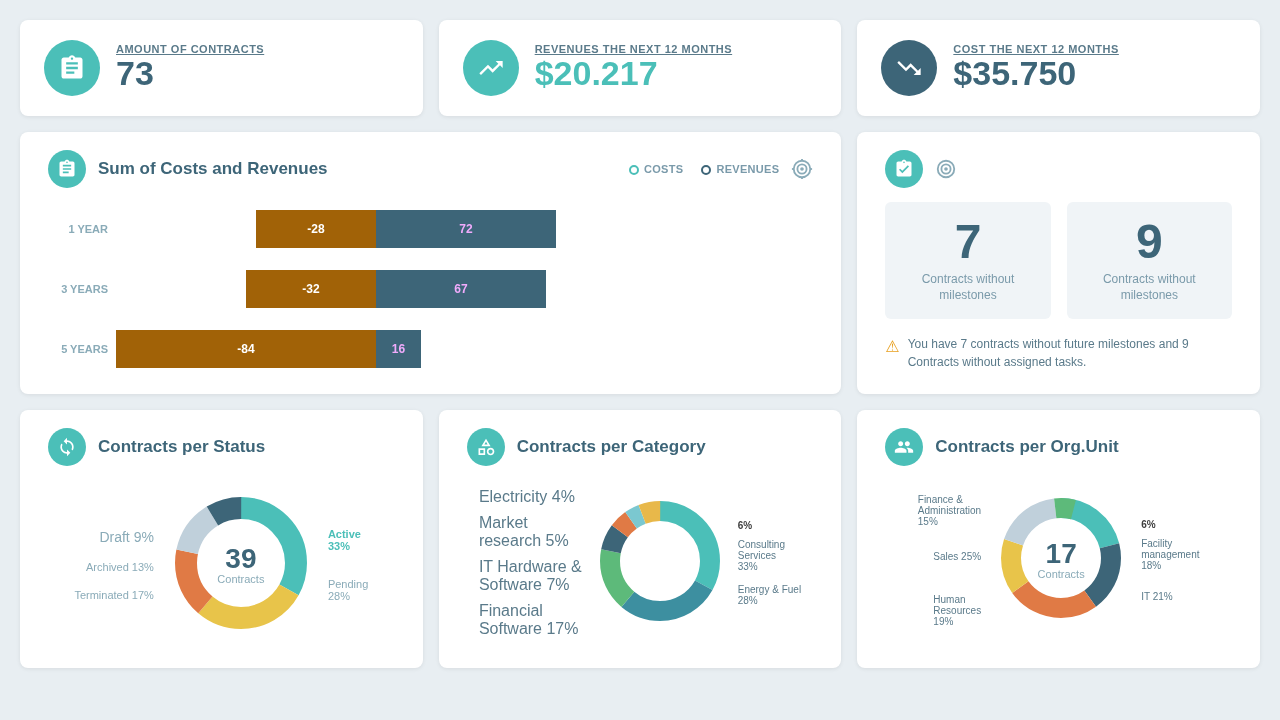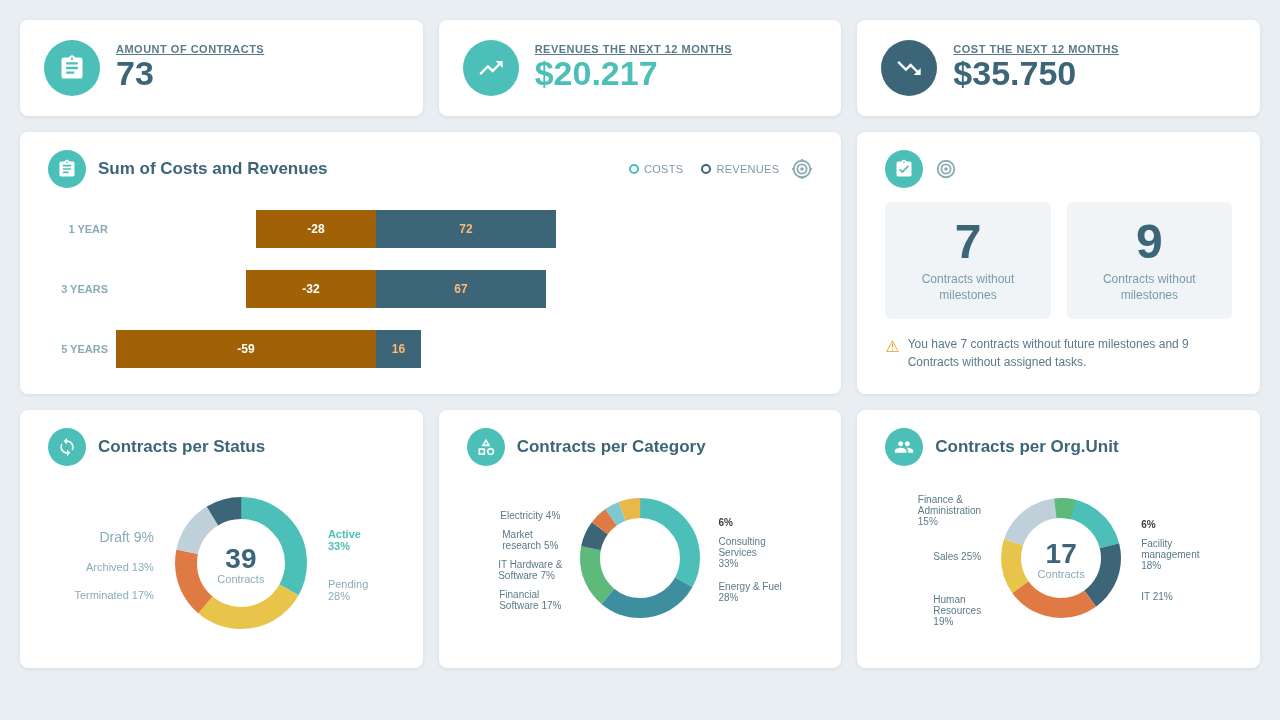--- a/index.html
+++ b/index.html
@@ -64,22 +64,22 @@
       flex-shrink: 0;
     }
     .section-icon svg { width: 20px; height: 20px; fill: #fff; }
     .section-title {
       font-size: 17px; font-weight: 600; color: #3d6578; flex: 1;
     }
     .legend {
       display: flex; gap: 18px; align-items: center; margin-left: auto;
     }
     .legend-item {
-      display: flex; align-items: center; gap: 5px;
-      font-size: 11px; color: #7a9aaa; font-weight: 400; letter-spacing: 0.3px;
+      display: flex; align-items: flex-end; gap: 5px;
+      font-size: 11px; color: #7a9aaa; font-weight: 700; letter-spacing: 0.3px;
     }
     .legend-dot {
       width: 10px; height: 10px; border-radius: 50%; border: 2px solid;
     }
     .legend-dot-costs { border-color: #4bbfb8; background: transparent; }
     .legend-dot-revenues { border-color: #3d6578; background: transparent; }
     .target-icon {
       width: 22px; height: 22px; color: #8aabb8; cursor: pointer;
     }
     
@@ -98,21 +98,21 @@
     .bar-negative {
       background: #a16207;
       height: 38px;
       display: flex; align-items: center; justify-content: center;
       color: #fff; font-size: 12px; font-weight: 600;
     }
     .bar-positive {
       background: #3d6578;
       height: 38px;
       display: flex; align-items: center; justify-content: center;
-      color: #fdba74; font-size: 12px; font-weight: 600;
+      color: #f0abfc; font-size: 12px; font-weight: 600;
     }
     
     .review-boxes {
       display: flex; gap: 16px; margin-bottom: 16px;
     }
     .review-box {
       flex: 1; background: #f0f4f7; border-radius: 6px;
       padding: 16px 12px; text-align: center;
     }
     .review-box-num {
@@ -237,21 +237,21 @@
             <div class="bar-negative" style="width:130px;">-32</div>
             <div class="bar-positive" style="width:170px;">67</div>
           </div>
         </div>
       </div>
 
       <div class="bar-row" style="margin-bottom:0;">
         <div class="bar-label">5 YEARS</div>
         <div class="bar-area">
           <div style="display:flex; align-items:center; width:100%;">
-            <div class="bar-negative" style="width:260px;">-59</div>
+            <div class="bar-negative" style="width:260px;">-84</div>
             <div class="bar-positive" style="width:45px;">16</div>
           </div>
         </div>
       </div>
     </div>
   </div>
 
   <div class="section-card">
     <div class="section-header">
       <div class="section-icon">
@@ -329,21 +329,21 @@
     <div class="section-header">
       <div class="section-icon" style="background:#4bbfb8;">
         <svg viewBox="0 0 24 24">
             <path d="M12 2l-5.5 9h11L12 2zm0 3.84L13.93 9h-3.87L12 5.84zM17.5 13c-2.49 0-4.5 2.01-4.5 4.5S15.01 22 17.5 22s4.5-2.01 4.5-4.5S19.99 13 17.5 13zm0 7c-1.38 0-2.5-1.12-2.5-2.5S16.12 15 17.5 15s2.5 1.12 2.5 2.5S18.88 20 17.5 20zM3 21.5h8v-8H3v8zm2-6h4v4H5v-4z"></path>
           </svg>
       </div>
       <div class="section-title">Contracts per Category</div>
     </div>
     <div class="donut-section">
 
-      <div style="display:flex; flex-direction:column; gap:4px; align-items:center; margin-right:8px; font-size:10px; color:#5a7a8a;">
+      <div style="display:flex; flex-direction:column; gap:4px; align-items:flex-start; margin-right:8px; font-size:16px; color:#5a7a8a;">
         <div>Electricity 4%</div>
         <div style="margin-top:4px;">Market<br>research 5%</div>
         <div style="margin-top:4px;">IT Hardware &amp;<br>Software 7%</div>
         <div style="margin-top:4px;">Financial<br>Software 17%</div>
       </div>
       <div class="donut-wrapper">
         <svg width="140" height="140" viewBox="0 0 140 140">
 
           <circle cx="70" cy="70" r="50" fill="none" stroke="#4bbfb8" stroke-width="20" stroke-dasharray="103.7 210.3" stroke-dashoffset="0" transform="rotate(-90 70 70)"></circle>
 

